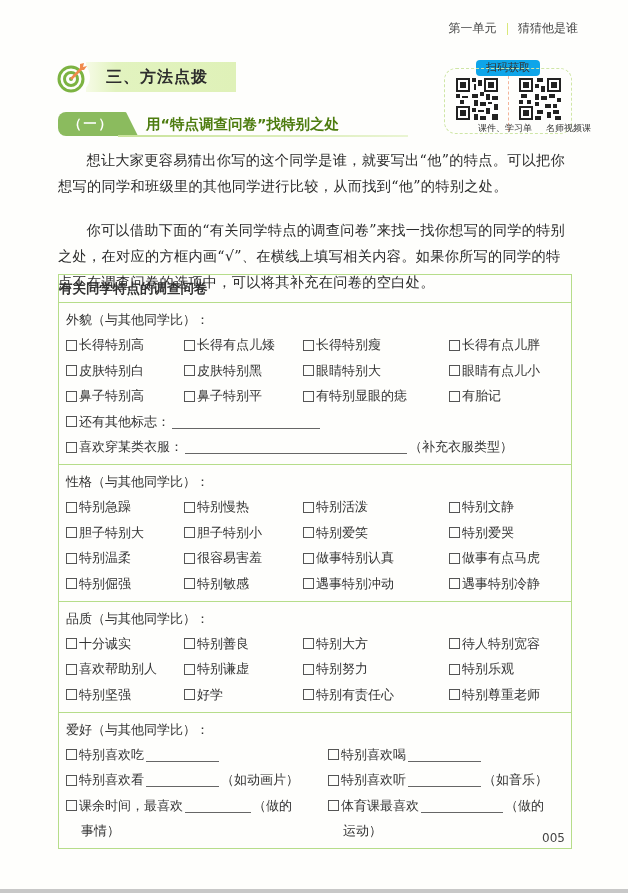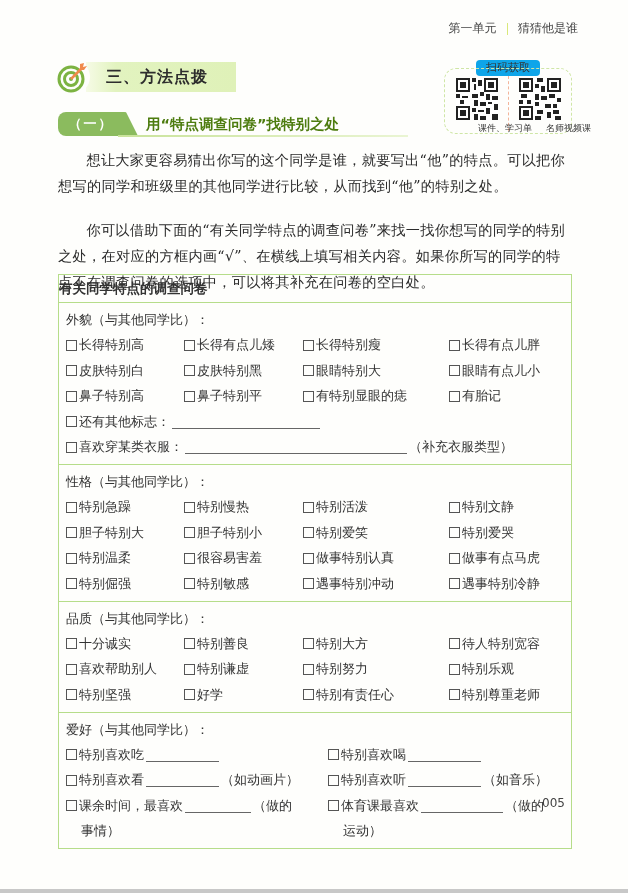--- a/index.html
+++ b/index.html
@@ -41,21 +41,21 @@
   .sect:last-child { border-bottom: none; }
   .sect-label { font-size: 13px; height: 25.5px; line-height: 25px; color: #333; }
   .row { display: flex; height: 25.5px; align-items: center; font-size: 13px; color: #333; white-space: nowrap; }
   .cell { display: flex; align-items: center; }
   .c1 { width: 118px; } .c2 { width: 119px; } .c3 { width: 146px; } .c4 { width: 120px; }
   .box { display: inline-block; width: 11px; height: 11px; border: 1px solid #555; margin-right: 2px; flex: none; }
   .blank { display: inline-block; border-bottom: 1px solid #666; height: 14px; margin: 0 2px; }
   .half { width: 262px; }
   .cont { padding-left: 15px; }
 
-  .pageno { position: absolute; top: 796px; left: 542px; font-family: "DejaVu Sans", sans-serif; font-size: 12px; color: #444; }
+  .pageno { position: absolute; top: 831px; left: 542px; font-family: "DejaVu Sans", sans-serif; font-size: 12px; color: #444; }
 </style>
 </head>
 <body>
 
 <div class="run-head">
   <span>第一单元</span>
   <span class="sep"></span>
   <span>猜猜他是谁</span>
 </div>
 

